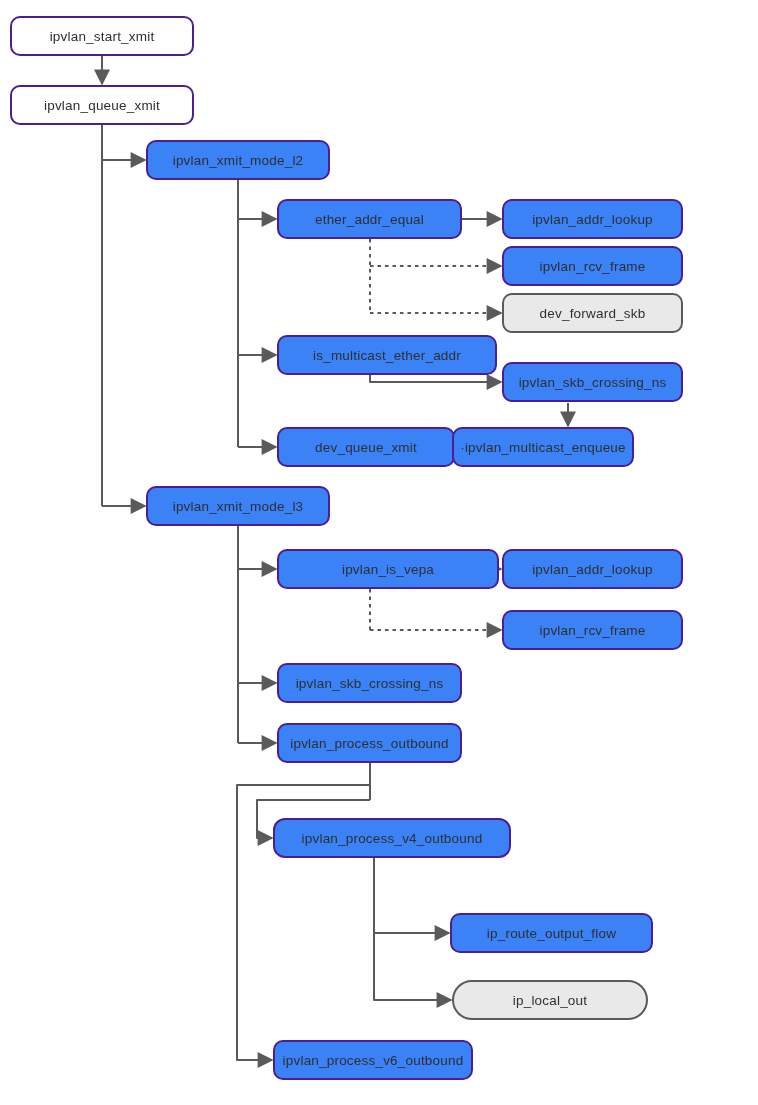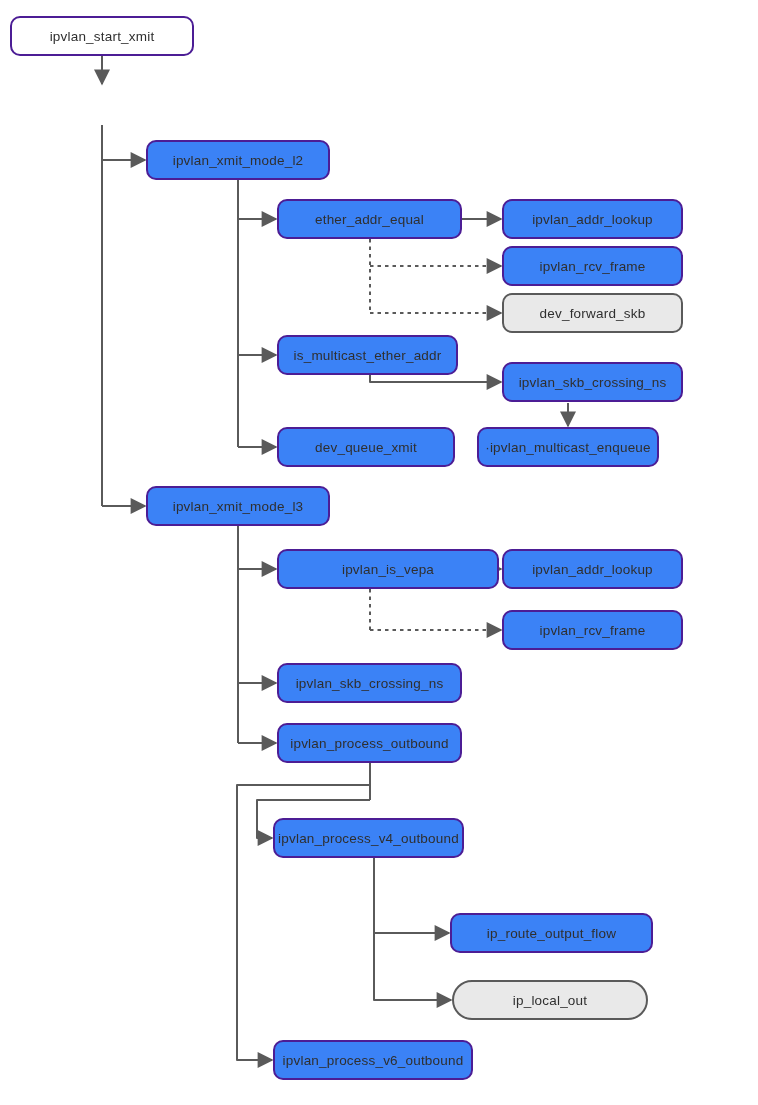--- a/index.html
+++ b/index.html
@@ -104,66 +104,69 @@
     <path class="line" d="M370,785 H237 V1060 H272" marker-end="url(#arrow)"></path>
     <path class="line" d="M370,800 H257 V838 H272" marker-end="url(#arrow)"></path>
 
     <path class="line" d="M374,858 V1000 H451" marker-end="url(#arrow)"></path>
     <path class="line" d="M374,933 H449" marker-end="url(#arrow)"></path>
   </svg>
 
   <div class="node white" style="left:10px;  top:16px;  width:184px;">
       <span>ipvlan_start_xmit</span>
     </div>
+  <div class="node white" style="left:10px;  top:85px;  width:184px;">
+      <span>ipvlan_queue_xmit</span>
+    </div>
   <div class="node green" style="left:146px; top:140px; width:184px;">
       <span>ipvlan_xmit_mode_l2</span>
     </div>
   <div class="node green" style="left:277px; top:199px; width:185px;">
       <span>ether_addr_equal</span>
     </div>
   <div class="node green" style="left:502px; top:199px; width:181px;">
       <span>ipvlan_addr_lookup</span>
     </div>
   <div class="node green" style="left:502px; top:246px; width:181px;">
       <span>ipvlan_rcv_frame</span>
     </div>
   <div class="node gray" style="left:502px; top:293px; width:181px;">
       <span>dev_forward_skb</span>
     </div>
-  <div class="node green" style="left:277px; top:335px; width:181px;">
+  <div class="node green" style="left:277px; top:335px; width:220px;">
       <span>is_multicast_ether_addr</span>
     </div>
   <div class="node green" style="left:502px; top:362px; width:181px;">
       <span>ipvlan_skb_crossing_ns</span>
     </div>
   <div class="node green" style="left:277px; top:427px; width:178px;">
       <span>dev_queue_xmit</span>
     </div>
-  <div class="node green" style="left:477px; top:427px; width:182px;">
+  <div class="node green" style="left:452px; top:427px; width:182px;">
       <span>·ipvlan_multicast_enqueue</span>
     </div>
   <div class="node green" style="left:146px; top:486px; width:184px;">
       <span>ipvlan_xmit_mode_l3</span>
     </div>
   <div class="node green" style="left:277px; top:549px; width:222px;">
       <span>ipvlan_is_vepa</span>
     </div>
   <div class="node green" style="left:502px; top:549px; width:181px;">
       <span>ipvlan_addr_lookup</span>
     </div>
   <div class="node green" style="left:502px; top:610px; width:181px;">
       <span>ipvlan_rcv_frame</span>
     </div>
   <div class="node green" style="left:277px; top:663px; width:185px;">
       <span>ipvlan_skb_crossing_ns</span>
     </div>
   <div class="node green" style="left:277px; top:723px; width:185px;">
       <span>ipvlan_process_outbound</span>
     </div>
-  <div class="node green" style="left:273px; top:818px; width:191px;">
+  <div class="node green" style="left:273px; top:818px; width:238px;border-radius:12px;">
       <span>ipvlan_process_v4_outbound</span>
     </div>
   <div class="node green" style="left:450px; top:913px; width:203px;">
       <span>ip_route_output_flow</span>
     </div>
   <div class="node gray" style="left:452px; top:980px; width:196px;border-radius:20px;">
       <span>ip_local_out</span>
     </div>
   <div class="node green" style="left:273px; top:1040px;width:200px;">
       <span>ipvlan_process_v6_outbound</span>

